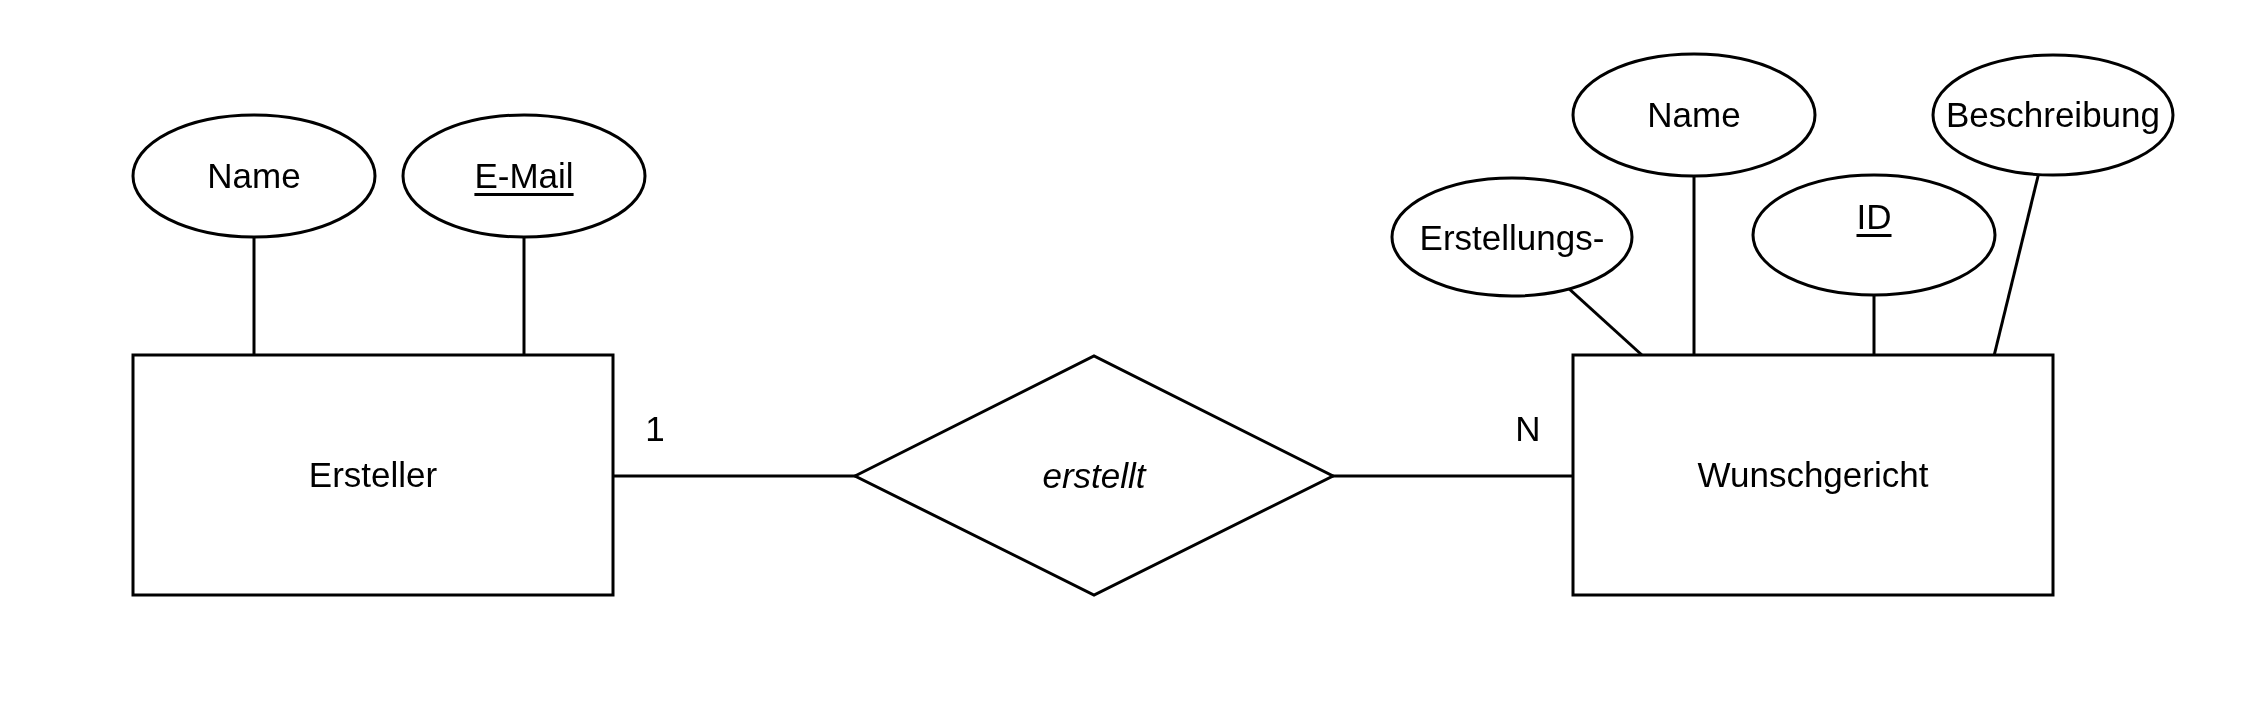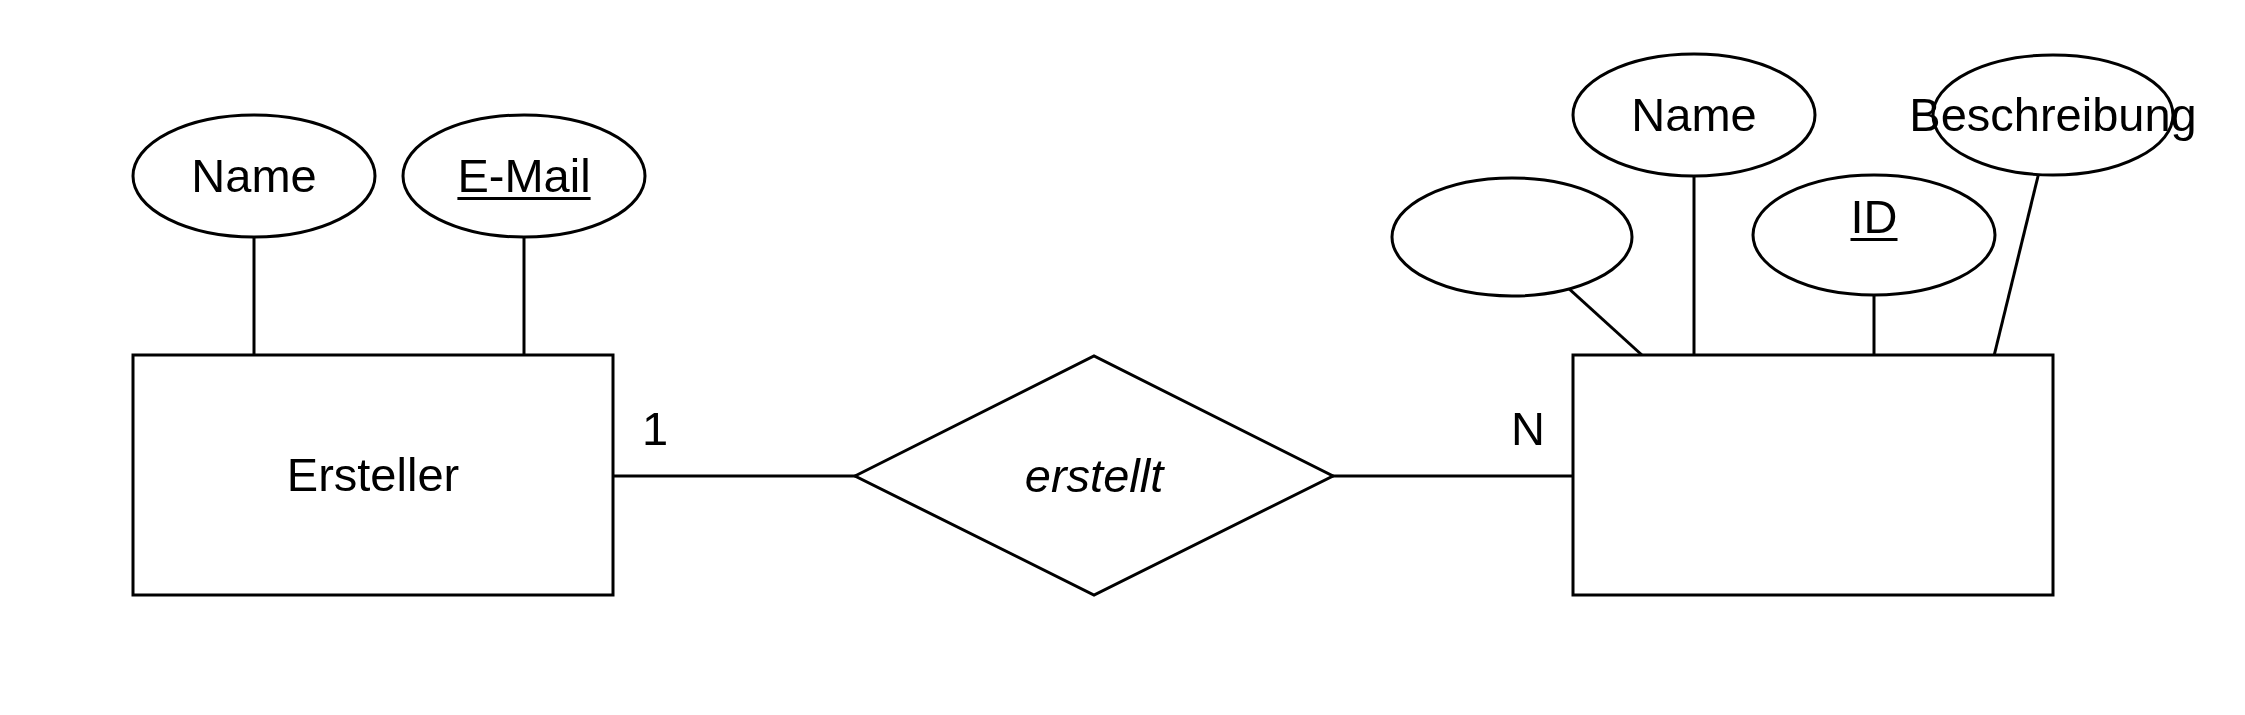--- a/index.html
+++ b/index.html
@@ -31,21 +31,21 @@
     stroke-width: 3px;
   }
   svg.diagram .wire {
     stroke: #000000;
     stroke-width: 3px;
     fill: none;
   }
   .lbl {
     position: absolute;
     transform: translate(-50%, -50%);
-    font-size: 47px;
+    font-size: 35px;
     line-height: 42px;
     white-space: nowrap;
     text-align: center;
     color: #000000;
   }
   .lbl.key {
     text-decoration: underline;
     text-decoration-thickness: 2.5px;
     text-underline-offset: 5px;
   }
@@ -83,22 +83,24 @@
   <div class="lbl key" style="left:524px; top:176px;">E-Mail</div>
 
   <div class="lbl" style="left:373px; top:475px;">Ersteller</div>
 
   <div class="lbl" style="left:655px; top:429px;">1</div>
 
   <div class="lbl" style="left:1094px; top:476px;font-style:italic;">erstellt</div>
 
   <div class="lbl" style="left:1528px; top:429px;">N</div>
 
+  <div class="lbl" style="left:1813px; top:475px;">Wunschgericht</div>
 
   <div class="lbl" style="left:1512px; top:238px;">
+    <div>Erstellungs-</div>
   </div>
 
   <div class="lbl" style="left:1694px; top:115px;">Name</div>
 
   <div class="lbl key" style="left:1874px; top:217px;">ID</div>
 
   <div class="lbl" style="left:2053px; top:115px;">Beschreibung</div>
 
 </div>
 

